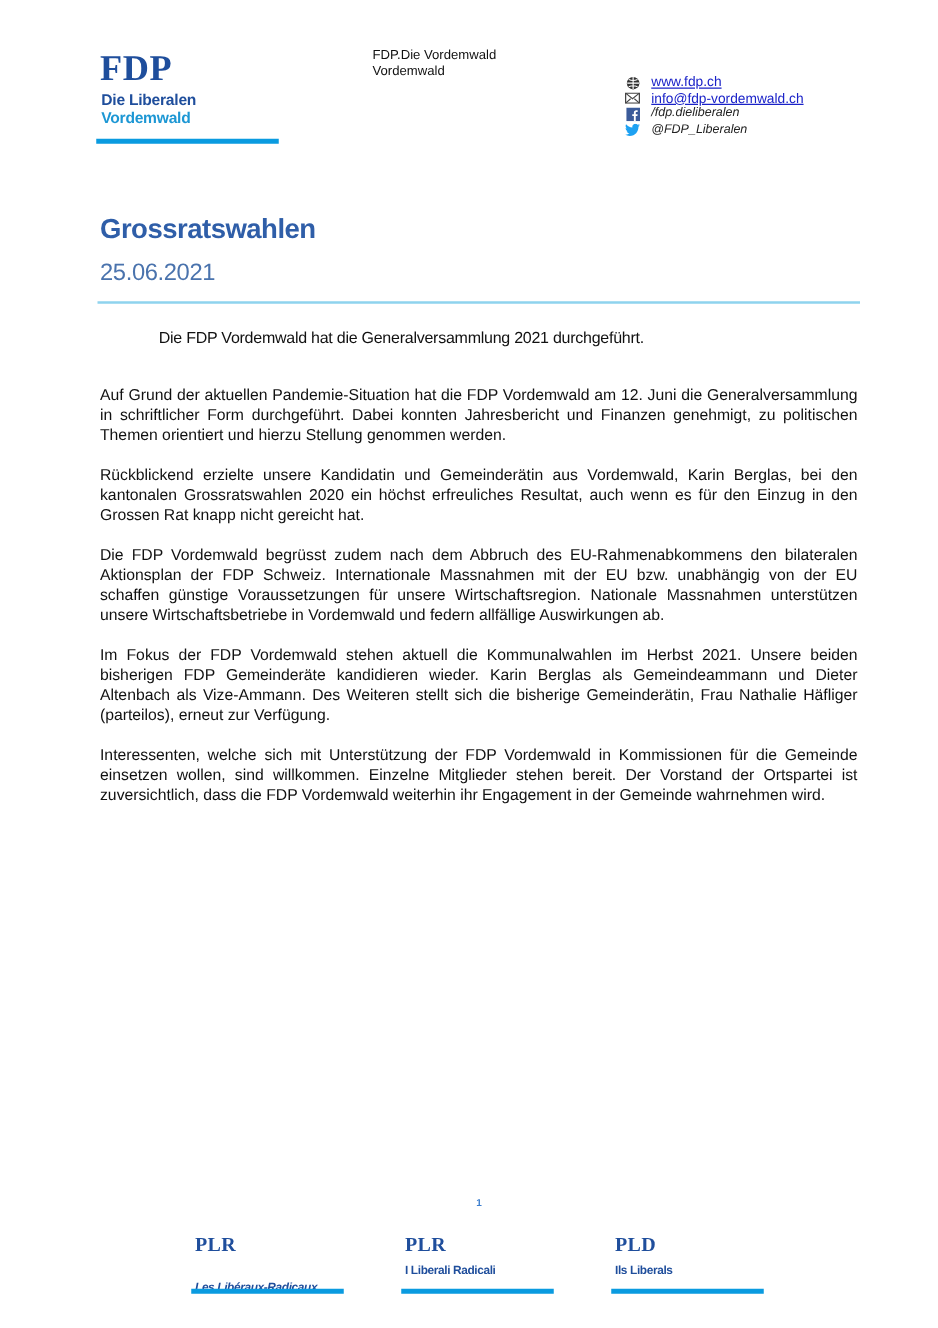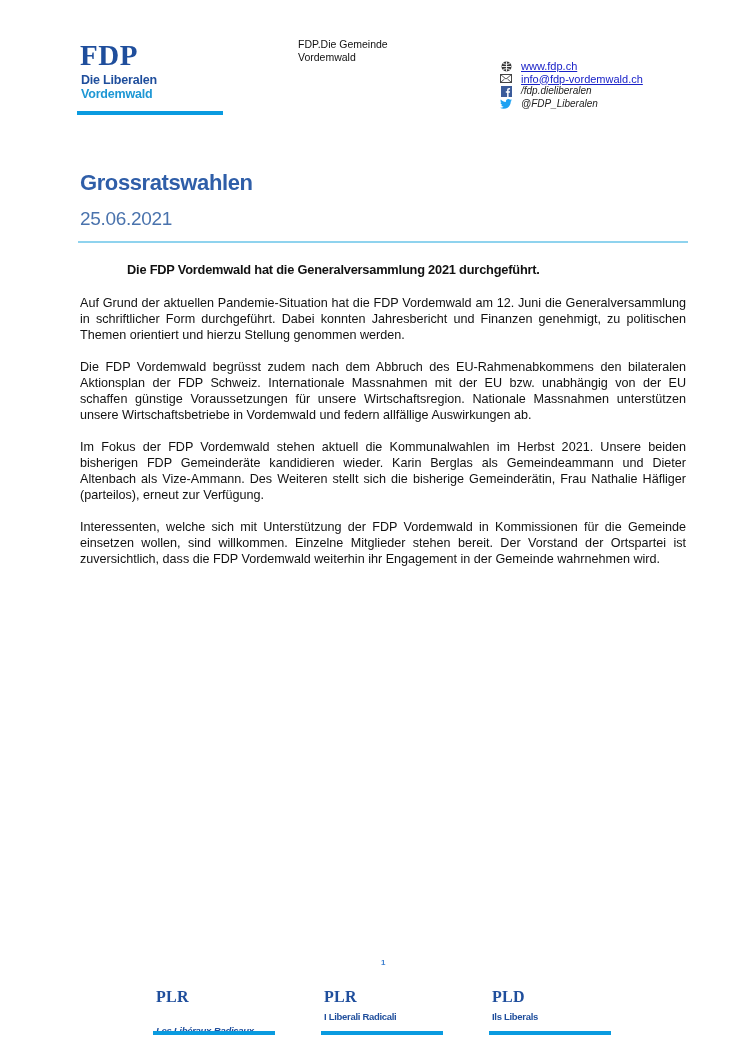--- a/index.html
+++ b/index.html
@@ -105,23 +105,23 @@
     }
 
     .content {
       left: 80px; top: 262px;
       width: 606px;
       font-size: 12.6px;
       line-height: 16px;
       color: #111;
     }
     .content .lead {
-      font-weight: bold;
+      font-weight: normal;
       font-size: 12.8px;
-      margin: 0 0 17px 0;
+      margin: 0 0 30px 0;
       letter-spacing: -0.2px;
       padding-left: 47px;
     }
     .content p {
       margin: 0 0 16px 0;
       text-align: justify;
     }
 
     .page-num {
       left: 381px; top: 958px;
@@ -149,21 +149,21 @@
   </style>
 </head>
 <body>
 
 <div class="abs logo-fdp">FDP</div>
 <div class="abs logo-sub1">Die Liberalen</div>
 <div class="abs logo-sub2">Vordemwald</div>
 <div class="abs bar-blue" style="left:77px; top:111px; width:146px;"></div>
 
 <div class="abs sender">
-  <div>FDP.Die Gemeinde</div>
+  <div>FDP.Die Vordemwald</div>
   <div>Vordemwald</div>
 </div>
 
 <div class="abs contact">
   <div class="contact-row">
     <span class="ic">
       <svg width="11" height="11" viewBox="0 0 11 11">
           <circle cx="5.5" cy="5.5" r="5" fill="#333"></circle>
           <path d="M0.8 5.5h9.4M5.5 0.6v9.8M2 2.6q3.5 1.6 7 0M2 8.4q3.5-1.6 7 0" stroke="#fff" stroke-width="0.9" fill="none"></path>
         </svg>
@@ -198,20 +198,21 @@
   </div>
 </div>
 
 <div class="abs title">Grossratswahlen</div>
 <div class="abs date">25.06.2021</div>
 <div class="abs divider"></div>
 
 <div class="abs content">
   <div class="lead">Die FDP Vordemwald hat die Generalversammlung 2021 durchgeführt.</div>
   <p>Auf Grund der aktuellen Pandemie-Situation hat die FDP Vordemwald am 12. Juni die Generalversammlung in schriftlicher Form durchgeführt. Dabei konnten Jahresbericht und Finanzen genehmigt, zu politischen Themen orientiert und hierzu Stellung genommen werden.</p>
+  <p>Rückblickend erzielte unsere Kandidatin und Gemeinderätin aus Vordemwald, Karin Berglas, bei den kantonalen Grossratswahlen 2020 ein höchst erfreuliches Resultat, auch wenn es für den Einzug in den Grossen Rat knapp nicht gereicht hat.</p>
   <p>Die FDP Vordemwald begrüsst zudem nach dem Abbruch des EU-Rahmenabkommens den bilateralen Aktionsplan der FDP Schweiz. Internationale Massnahmen mit der EU bzw. unabhängig von der EU schaffen günstige Voraussetzungen für unsere Wirtschaftsregion. Nationale Massnahmen unterstützen unsere Wirtschaftsbetriebe in Vordemwald und federn allfällige Auswirkungen ab.</p>
   <p>Im Fokus der FDP Vordemwald stehen aktuell die Kommunalwahlen im Herbst 2021. Unsere beiden bisherigen FDP Gemeinderäte kandidieren wieder. Karin Berglas als Gemeindeammann und Dieter Altenbach als Vize-Ammann. Des Weiteren stellt sich die bisherige Gemeinderätin, Frau Nathalie Häfliger (parteilos), erneut zur Verfügung.</p>
   <p>Interessenten, welche sich mit Unterstützung der FDP Vordemwald in Kommissionen für die Gemeinde einsetzen wollen, sind willkommen. Einzelne Mitglieder stehen bereit. Der Vorstand der Ortspartei ist zuversichtlich, dass die FDP Vordemwald weiterhin ihr Engagement in der Gemeinde wahrnehmen wird.</p>
 </div>
 
 <div class="abs page-num">1</div>
 
 <div class="abs" style="left:156px; top:986px;">
   <div class="f-logo">PLR</div>
   <div class="f-sub" style="margin-top:17px;font-style:italic;">Les Libéraux-Radicaux</div>

